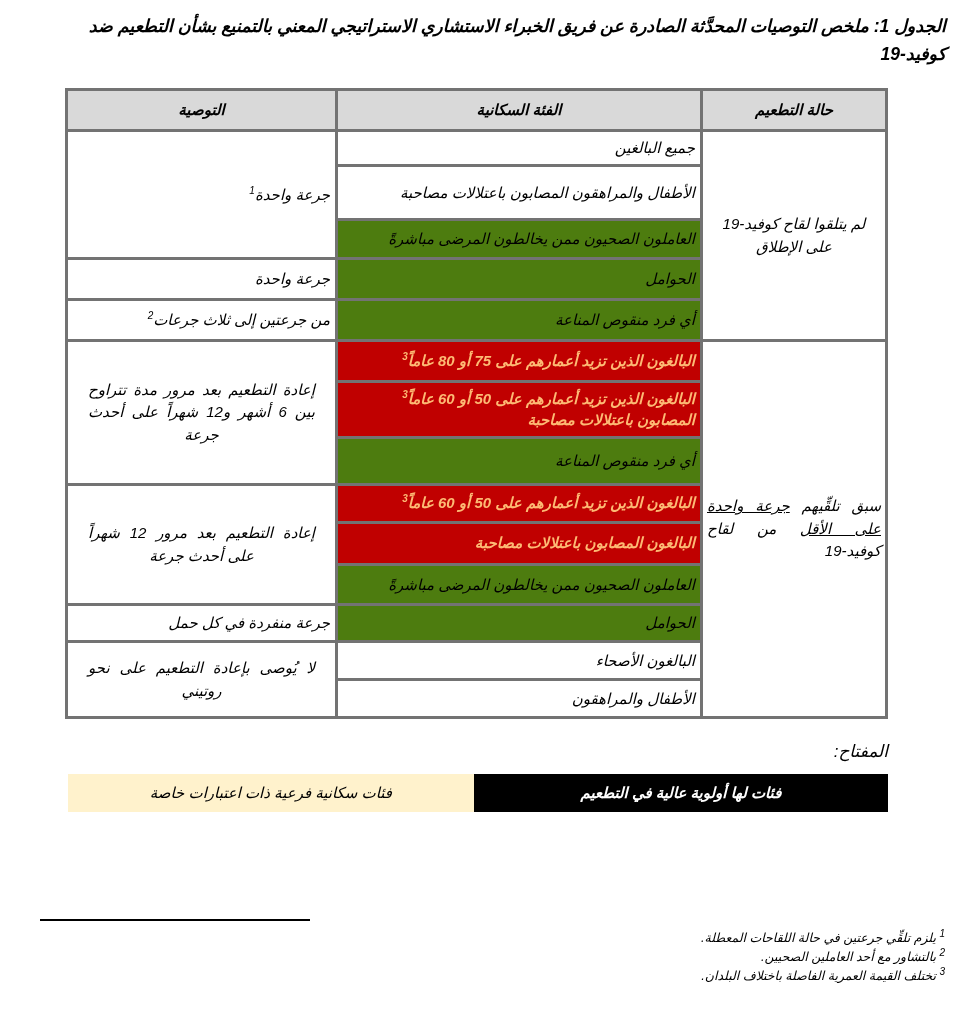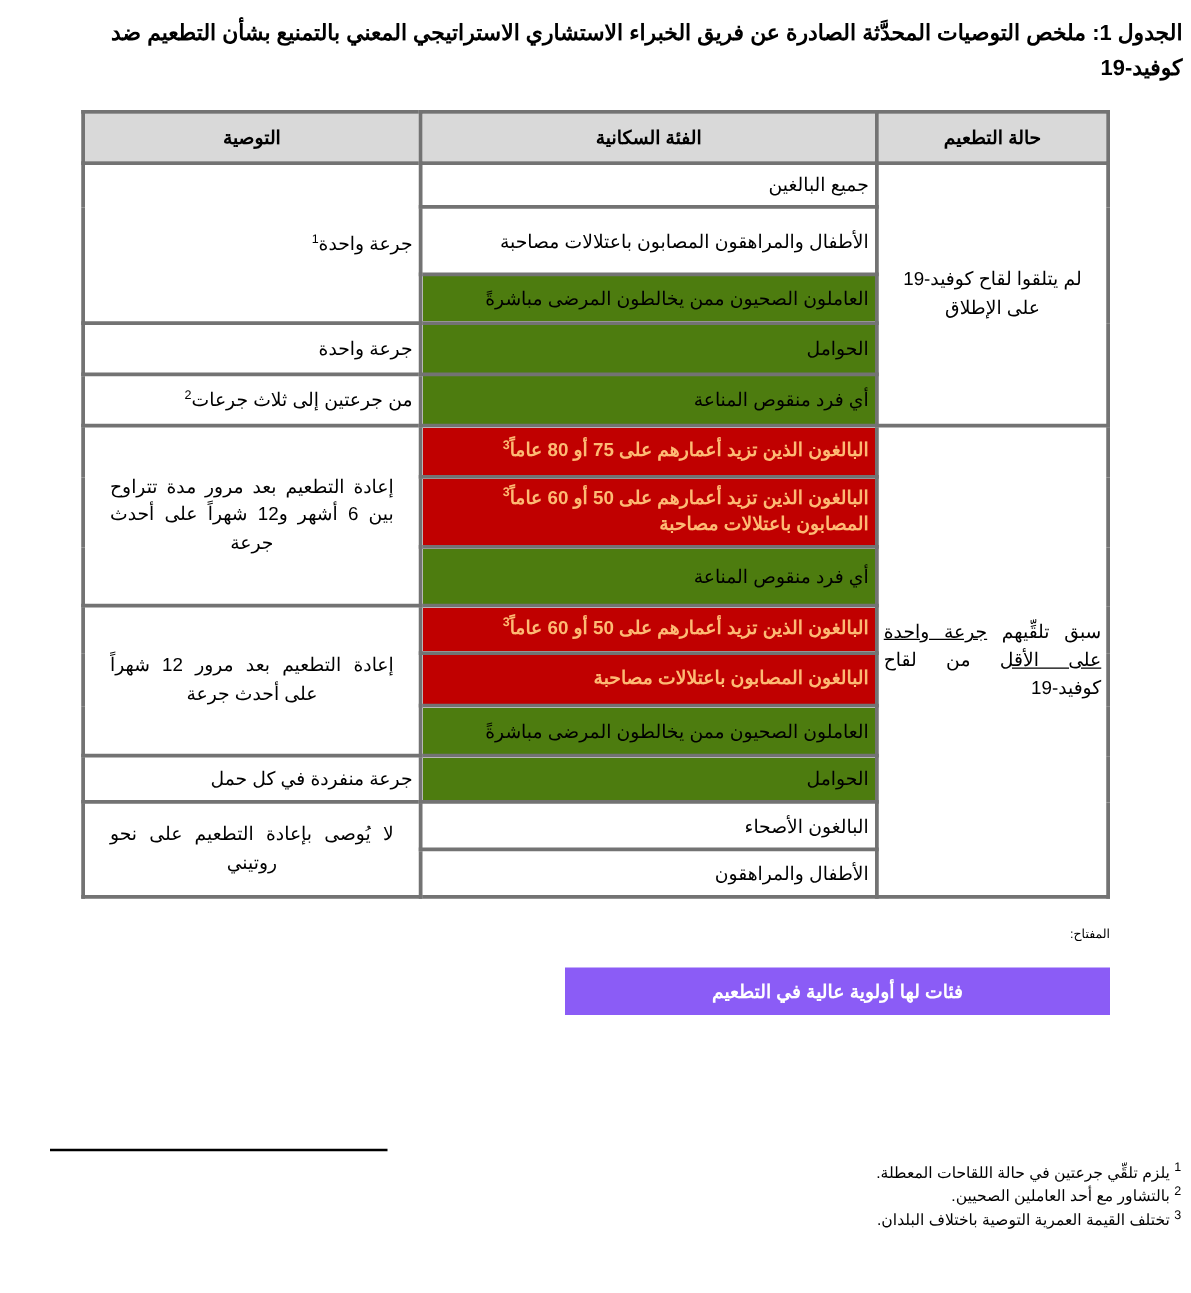--- a/index.html
+++ b/index.html
@@ -1,19 +1,20 @@
 <!DOCTYPE html>
 <html lang="ar" dir="rtl"><head>
 <meta charset="utf-8">
 <style>
   html,body{margin:0;padding:0;background:#fff;}
   .page{
     position:relative; width:953px; height:1034px; background:#ffffff;
     font-family:"Liberation Sans", sans-serif; direction:rtl; color:#000;
     overflow:hidden;
+    font-style:italic;
   }
   .title{
     position:absolute; top:12px; right:7px; left:30px;
     font-size:17.5px; font-weight:bold; text-align:right; line-height:1.6;
   }
   table.main{
     position:absolute; top:88px; right:65px; width:820px;
     border-collapse:collapse; table-layout:fixed;
     border:2px solid #000;
   }
@@ -28,24 +29,24 @@
   td.red{ background:#C00000; color:#fdba74; font-weight:bold; line-height:1.35; }
   td.cream{ background:#4d7c0f; }
   td.rec{ text-align:right; }
   td.rec.multi{ text-align:justify; text-align-last:center; line-height:1.5; padding:2px 20px; }
   td.status-cell{ text-align:center; line-height:1.5; }
   td.status-cell.just{ text-align:justify; text-align-last:right; padding:2px 4px; }
   .u{ text-decoration:underline; }
   sup{ font-size:10px; line-height:0; }
   .sec-top{ border-top:3px solid #000 !important; }
 
-  .key-label{ position:absolute; top:741px; right:65px; font-size:10px; text-align:right; }
+  .key-label{ position:absolute; top:741px; right:65px; font-size:17px; text-align:right; }
   .legend{ position:absolute; top:774px; right:65px; width:820px; height:38px; display:flex; }
   .legend .cell{ display:flex; align-items:center; justify-content:center; font-size:15px; }
-  .legend .red{ width:436px; background:#8b5cf6; color:#fff; font-weight:bold; }
+  .legend .red{ width:436px; background:#000000; color:#fff; font-weight:bold; }
   .legend .cream{ width:427px; background:#FFF2CC; color:#000; }
 
   .fn-sep{ position:absolute; top:919px; left:40px; width:270px; height:0; border-top:2px solid #000; }
   .footnotes{ position:absolute; top:929px; right:8px; text-align:right; font-size:12.5px; line-height:1.5; }
 </style>
 </head>
 <body>
 
 <div class="page">
 
@@ -116,23 +117,24 @@
     <tr style="height:38px">
       <td class="pop">الأطفال والمراهقون</td>
     </tr>
   </tbody>
     </table>
 
   <div class="key-label">المفتاح:</div>
 
   <div class="legend">
     <div class="cell red">فئات لها أولوية عالية في التطعيم</div>
+    <div class="cell cream">فئات سكانية فرعية ذات اعتبارات خاصة</div>
   </div>
 
   <div class="fn-sep"></div>
 
   <div class="footnotes">
     <div><sup>1</sup><span> يلزم تلقِّي جرعتين في حالة اللقاحات المعطلة.</span></div>
     <div><sup>2</sup><span> بالتشاور مع أحد العاملين الصحيين.</span></div>
-    <div><sup>3</sup><span> تختلف القيمة العمرية التوصية باختلاف البلدان.</span></div>
+    <div><sup>3</sup><span> تختلف القيمة العمرية الفاصلة باختلاف البلدان.</span></div>
   </div>
 
 </div>
 
 </body></html>

